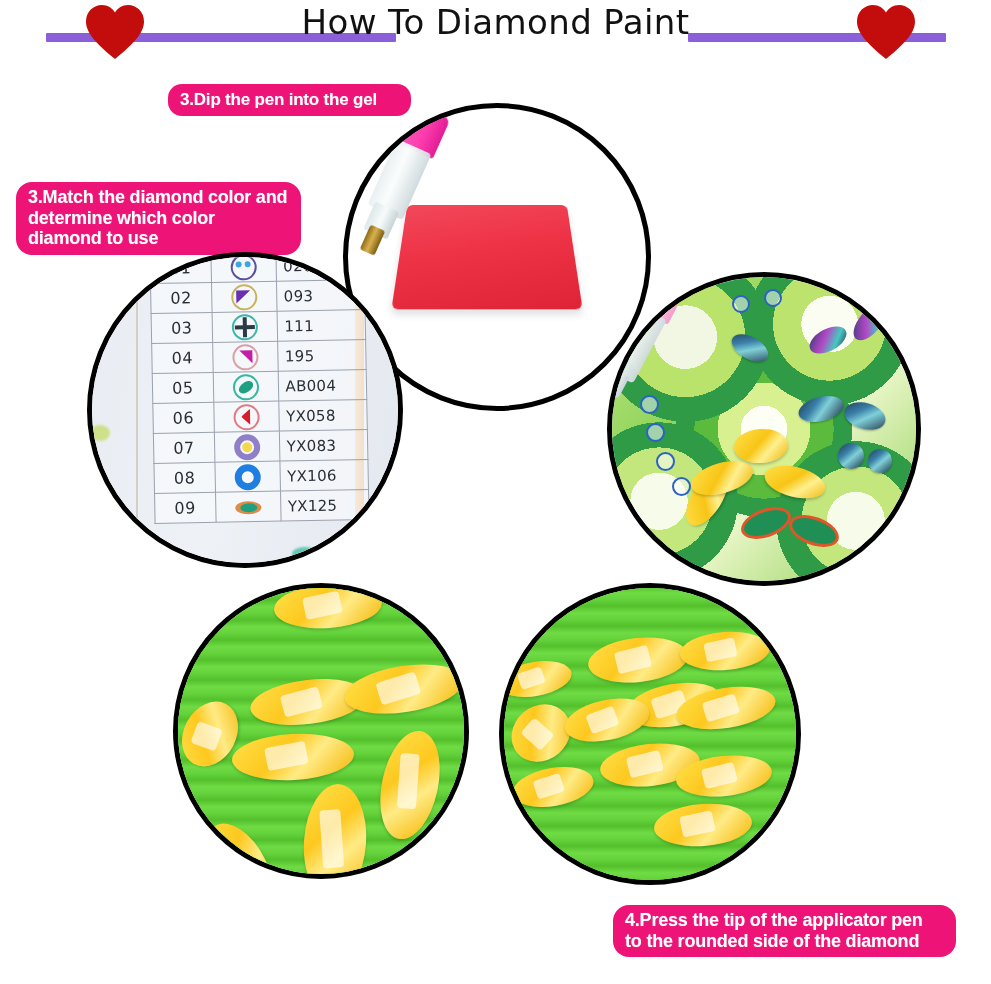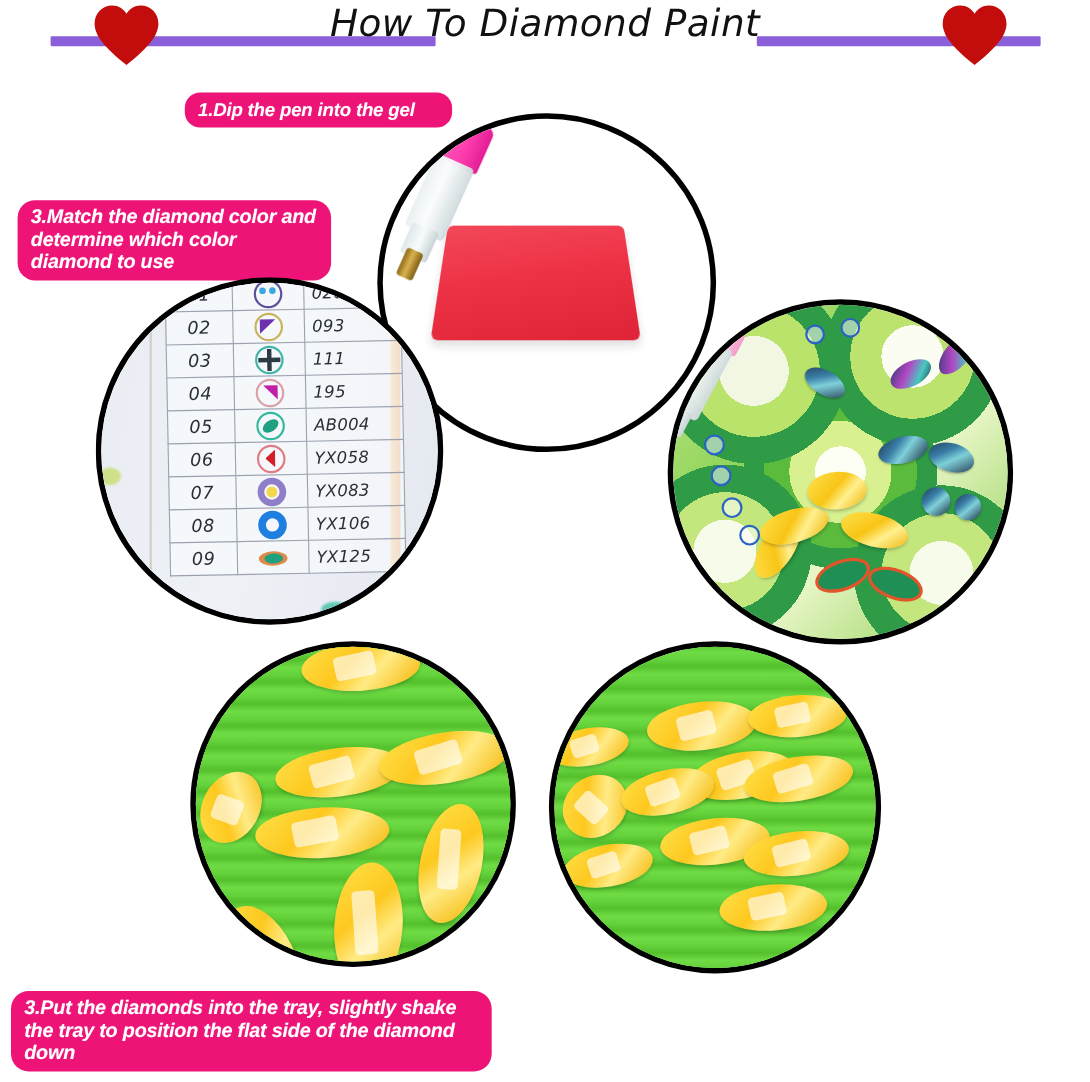--- a/index.html
+++ b/index.html
@@ -1,20 +1,20 @@
 <!DOCTYPE html>
 <html><head>
 <meta charset="utf-8">
 <style>
   html,body{margin:0;padding:0;}
   body{
     width:991px;height:984px;background:#ffffff;overflow:hidden;position:relative;
     font-family:"Liberation Sans","DejaVu Sans",sans-serif;
   }
-  .stage{position:absolute;inset:0;font-style:italic;}
+  .stage{position:absolute;inset:0;}
 
   
   .header{position:absolute;left:0;top:0;width:991px;height:70px;}
   .bar-left,.bar-right{position:absolute;top:33px;height:9px;background:#8B5FD9;border-radius:1px;}
   .bar-left{left:46px;width:350px;}
   .bar-right{left:688px;width:258px;}
   .title{
     position:absolute;left:0;top:2px;width:991px;text-align:center;
     font-size:34px;font-weight:400;color:#111;letter-spacing:.4px;
     font-family:"DejaVu Sans","Liberation Sans",sans-serif;
@@ -134,21 +134,21 @@
     </div>
     <div class="heart right">
       <svg viewBox="0 0 62 58">
           <path d="M31 57C11 41 2 30 2 19.5 2 9.8 9.4 3 18 3c5.6 0 10.4 3 13 7.6C33.6 6 38.4 3 44 3c8.6 0 16 6.8 16 16.5C60 30 51 41 31 57z" fill="#C30D0D"></path>
         </svg>
     </div>
 
     <div class="title">How To Diamond Paint</div>
   </div>
 
-  <div class="pill" id="pill-1">1.Dip the pen into the gel</div>
+  <div class="pill" id="pill-1">3.Dip the pen into the gel</div>
 
   <div class="circle" id="circle-1">
     <div class="inner">
       <div class="gel"></div>
       <div class="pen1">
         <div class="cap"></div>
         <div class="body"></div>
         <div class="neck"></div>
         <div class="tip"></div>
       </div>
@@ -330,15 +330,15 @@
       <div class="gem marq" style="left:150px;top:216px;width:98px;height:42px;transform:rotate(-4deg);"></div>
 
       <div class="pen1" style="left:-6px;top:16px;transform:rotate(42deg);width:66px;">
         <div class="cap" style="background:linear-gradient(90deg,#d8e8e4,#f4fbf8,#cfe2dd);height:22px;"></div>
         <div class="body" style="top:18px;height:64px;"></div>
 
       </div>
     </div>
   </div>
 
-  <div class="pill" id="pill-3">3.Put the diamonds into the tray, slightly shake the tray to position the flat side of the diamond down</div>
+  <div class="pill" id="pill-4">4.Press the tip of the applicator pen to the rounded side of the diamond</div>
 
 </div>
 
 </body></html>

